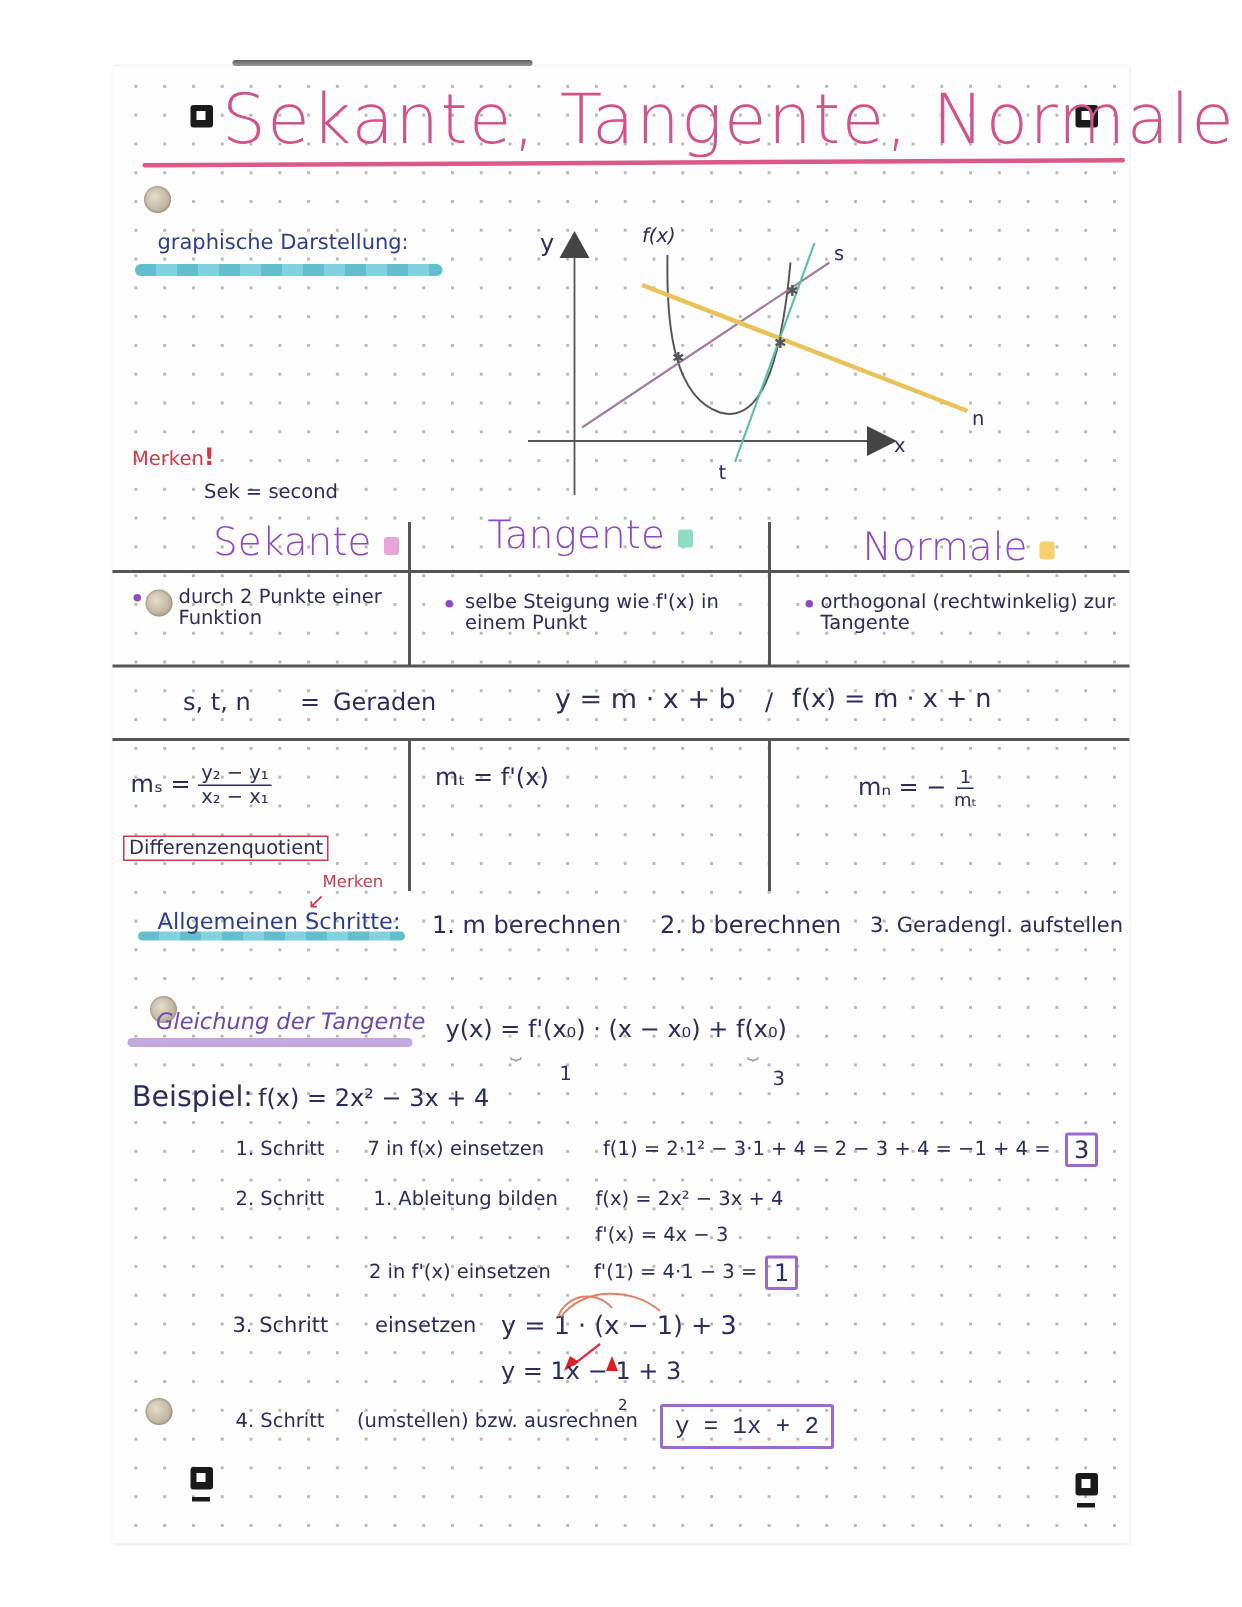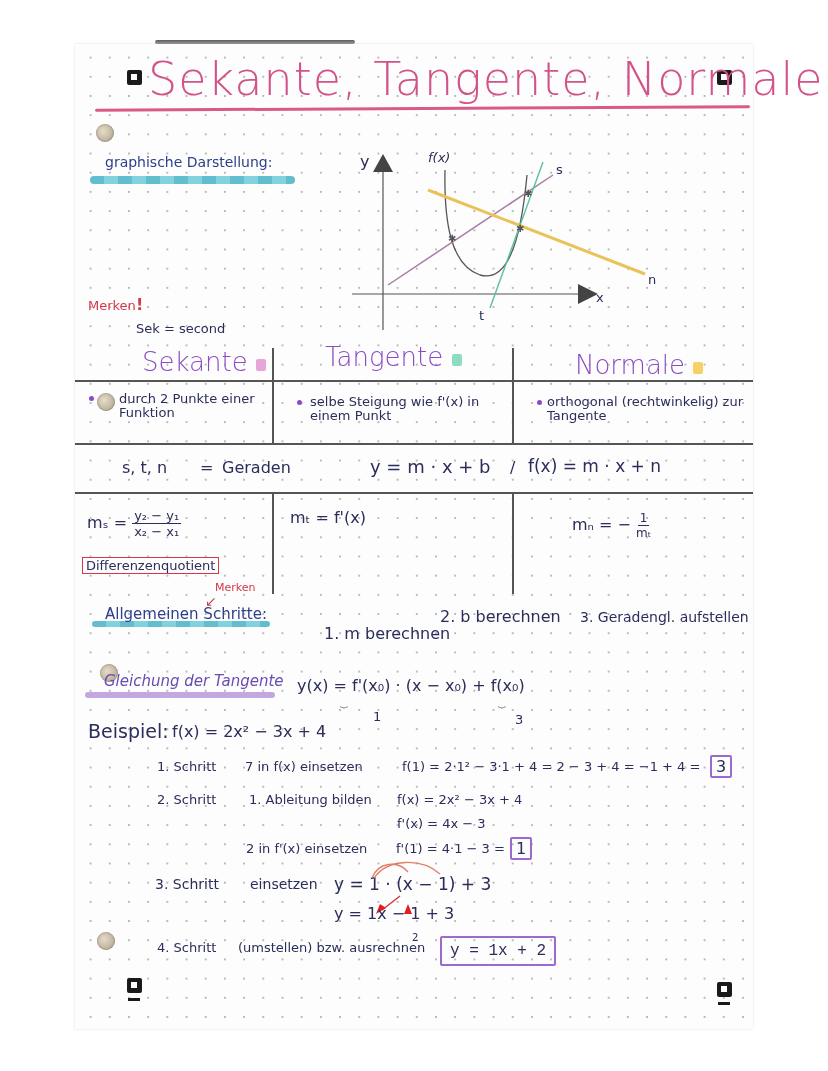--- a/index.html
+++ b/index.html
@@ -132,21 +132,21 @@
   <span class="frac" style="font-size:12px;">
     <span class="num">1</span>
     <span>mₜ</span>
   </span>
 </div>
 
 <div class="abs merken" style="left:215px;top:581px;font-size:11px;">Merken</div>
 <div class="abs merken" style="left:205px;top:593px;font-size:14px;">↙</div>
 <div class="abs wave-cyan" style="left:92px;top:621px;width:178px;height:6px;"></div>
 <div class="abs hw heading" style="left:105px;top:605px;font-size:15px;">Allgemeinen Schritte:</div>
-<div class="abs hw med" style="left:288px;top:624px;margin-left:36px;">1. m berechnen</div>
+<div class="abs hw med" style="left:288px;top:607px;">1. m berechnen</div>
 <div class="abs hw med" style="left:440px;top:607px;">2. b berechnen</div>
 <div class="abs hw" style="left:580px;top:609px;font-size:14px;">3. Geradengl. aufstellen</div>
 
 <div class="abs wave-purple" style="left:85px;top:692px;width:190px;"></div>
 <div class="abs hw heading" style="left:104px;top:672px;font-size:15px;color:#6a4bb0;font-style:italic;">Gleichung der Tangente</div>
 <div class="abs hw med" style="left:297px;top:676px;">y(x) = f'(x₀) · (x − x₀) + f(x₀)</div>
 <div class="abs hw small" style="left:340px;top:693px;color:#999;">⏟</div>
 <div class="abs hw small" style="left:373px;top:709px;">1</div>
 <div class="abs hw small" style="left:498px;top:693px;color:#999;">⏟</div>
 <div class="abs hw small" style="left:515px;top:712px;">3</div>

